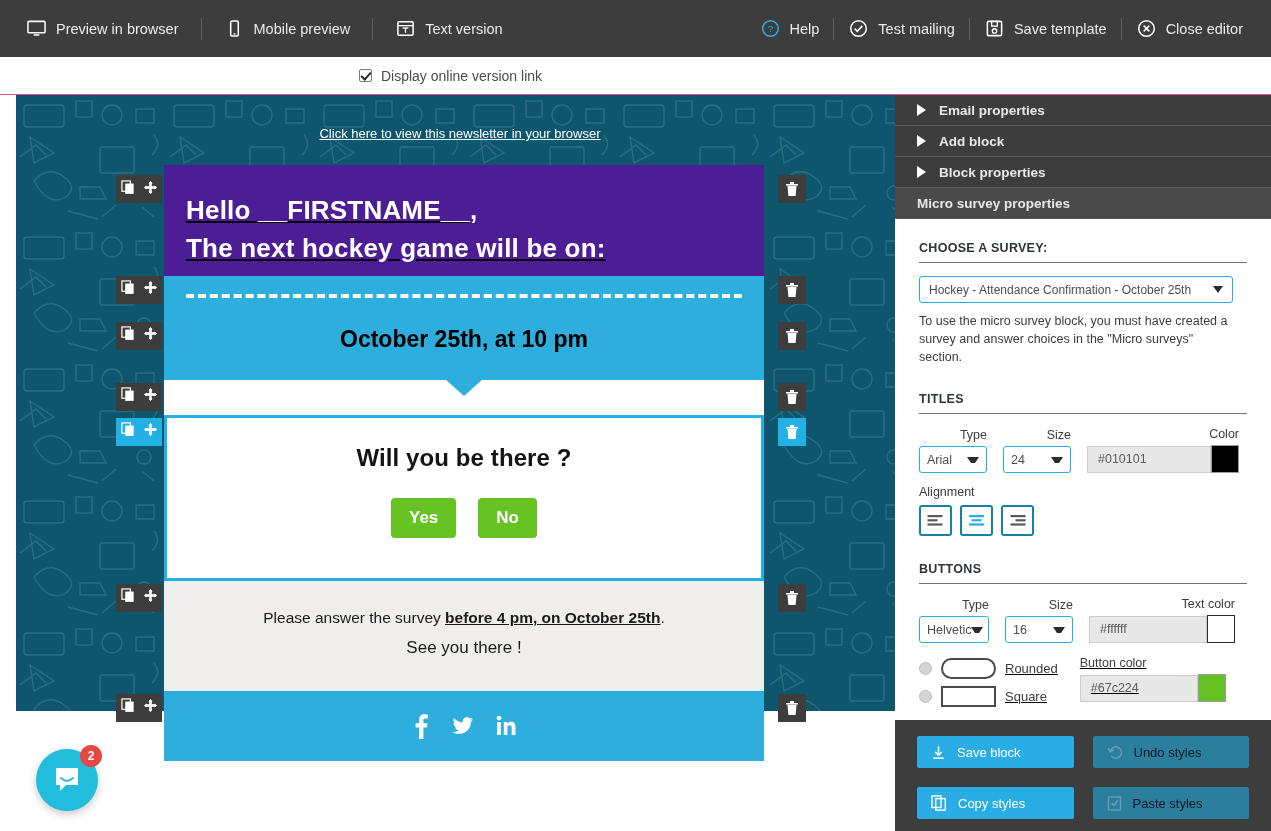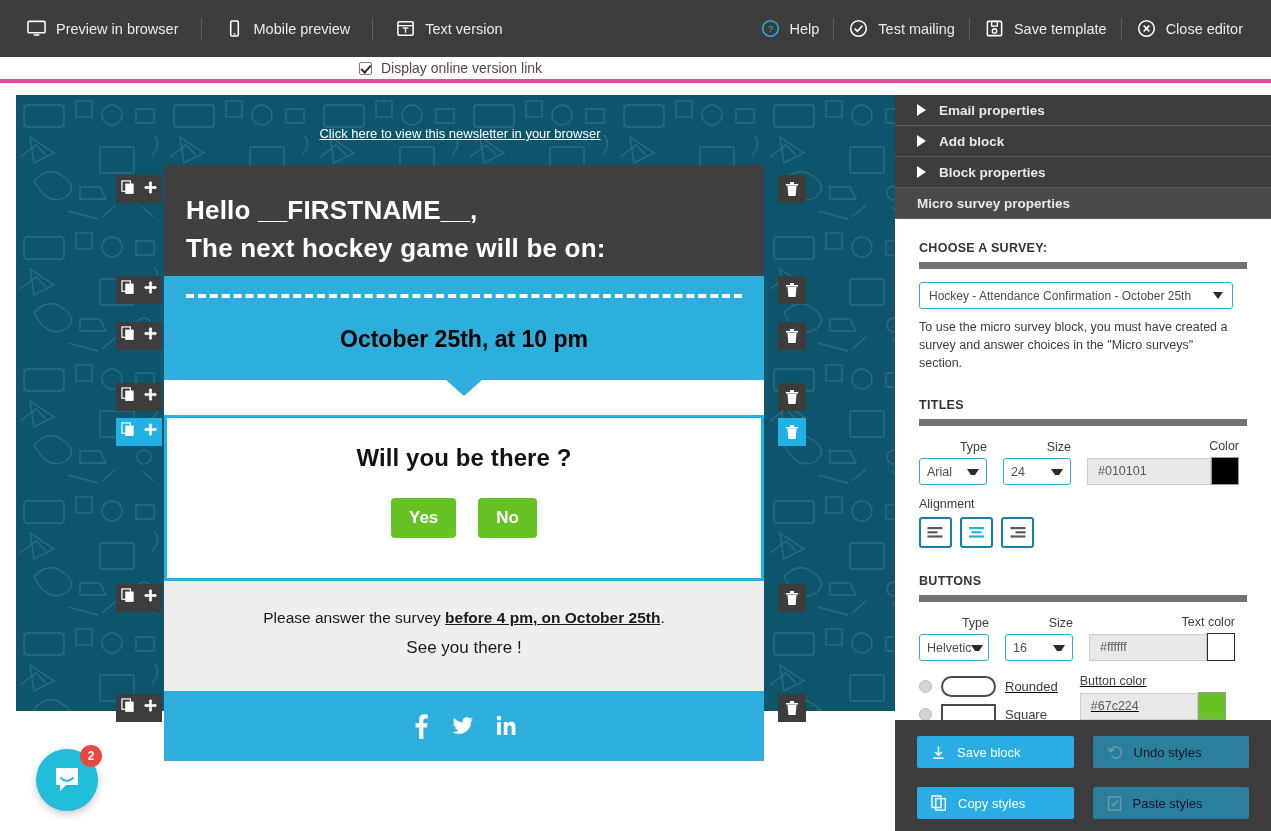--- a/index.html
+++ b/index.html
@@ -12,22 +12,22 @@
   .tb-left { display:flex; align-items:center; padding-left:12px;gap:8px; }
   .tb-right { display:flex; align-items:center; margin-left:auto; padding-right:14px; }
   .tb-item { display:flex; align-items:center; gap:9px; padding:0 14px; height:57px;
     font-size:14.5px; color:#ebebeb; cursor:pointer; white-space:nowrap; }
   .tb-sep { width:1px; height:22px; background:#5e5e5e; }
   .tb-ico { display:inline-flex; align-items:center; justify-content:center;
     width:21px; height:21px; }
   .tb-ico svg { display:block; }
 
   
-  .subbar { position:absolute; top:57px; left:0; width:1271px; height:26px;
-    background:#fff; border-bottom:4px solid #ec4899;
+  .subbar { position:absolute; top:57px; left:0; width:1271px; height:38px;
+    background:#fff; border-bottom:1px solid #ec4899;
     display:flex; align-items:center; justify-content:center; }
   .subbar-inner { display:flex; align-items:center; gap:9px; margin-left:-370px; }
   .cbx { width:13px; height:13px; border:1px solid #7b7b7b; background:#fff;
     border-radius:2px; position:relative; display:inline-block; cursor:pointer; }
   .cbx::after { content:""; position:absolute; left:3px; top:0px; width:4px; height:8px;
     border:solid #2b2b2b; border-width:0 2px 2px 0; transform:rotate(42deg); }
   .subbar-label { font-size:14px; color:#4b4b4b; }
 
   
   .canvas { position:absolute; top:95px; left:16px; width:895px; height:736px;
@@ -41,21 +41,21 @@
   .vscroll .thumb { position:absolute; top:0; left:0; width:7px; height:360px;
     background:#2eaedd; border-radius:4px; }
 
   
   .browserlink { position:absolute; top:31px; left:0; width:888px; text-align:center;
     font-size:13px; color:#ffffff; text-decoration:underline; cursor:pointer; }
 
   .email { position:absolute; top:70px; left:148px; width:600px; }
 
   .blk { position:relative; }
-  .blk-head { background:#404040; padding:26px 10px 8px 22px; }
+  .blk-head { background:#4c1d95; padding:26px 10px 8px 22px;text-decoration:underline; }
   .blk-head h1 { color:#ffffff; font-size:26px; font-weight:bold; line-height:1.48;
     letter-spacing:.2px; }
   .blk-dash { background:#2eaedd; height:46px; position:relative; }
   .blk-dash .line { position:absolute; top:18px; left:22px; right:22px; height:0;
     border-top:4px dashed #ffffff; }
   .blk-date { background:#2eaedd; padding:4px 20px 26px 20px; text-align:center; }
   .blk-date h2 { color:#000000; font-size:23px; font-weight:bold; }
 
   .arrowwrap { position:relative; background:#ffffff; height:36px; }
   .arrowwrap::before { content:""; position:absolute; top:0; left:0; right:0; height:1px;
@@ -106,21 +106,21 @@
     display:flex; align-items:center; padding-left:22px; gap:13px;
     color:#e8e8e8; font-size:13.5px; font-weight:bold; cursor:pointer; }
   .caret { width:0;height:0;border-left:9px solid #ffffff;
     border-top:6px solid transparent;border-bottom:6px solid transparent; }
   .acc-row.active { background:#4a4a4a; padding-left:22px; }
 
   .panel { position:absolute; top:124px; left:0; width:376px; height:612px;
     background:#ffffff; padding:22px 24px 0 24px; overflow:hidden; }
 
   .sec-title { font-size:12.5px; font-weight:bold; color:#30333a; letter-spacing:.3px;
-    padding-bottom:7px; border-bottom:7px solid #737373; margin-bottom:13px; }
+    padding-bottom:7px; border-bottom:1px solid #737373; margin-bottom:13px; }
 
   .select { width:314px; height:27px; border:1px solid #29ade4; border-radius:3px;
     background:#fff; display:flex; align-items:center; padding:0 9px;
     font-size:12px; color:#4d4d4d; cursor:pointer; position:relative; }
   .select .sarrow { margin-left:auto; width:0;height:0;
     border-top:7px solid #2b2b2b; border-left:5px solid transparent;
     border-right:5px solid transparent; }
   .helptext { margin-top:9px; font-size:12.5px; color:#3c3c3c; line-height:1.45; width:315px; }
 
   .fields { display:flex; gap:16px; align-items:flex-end;text-align:right; }

